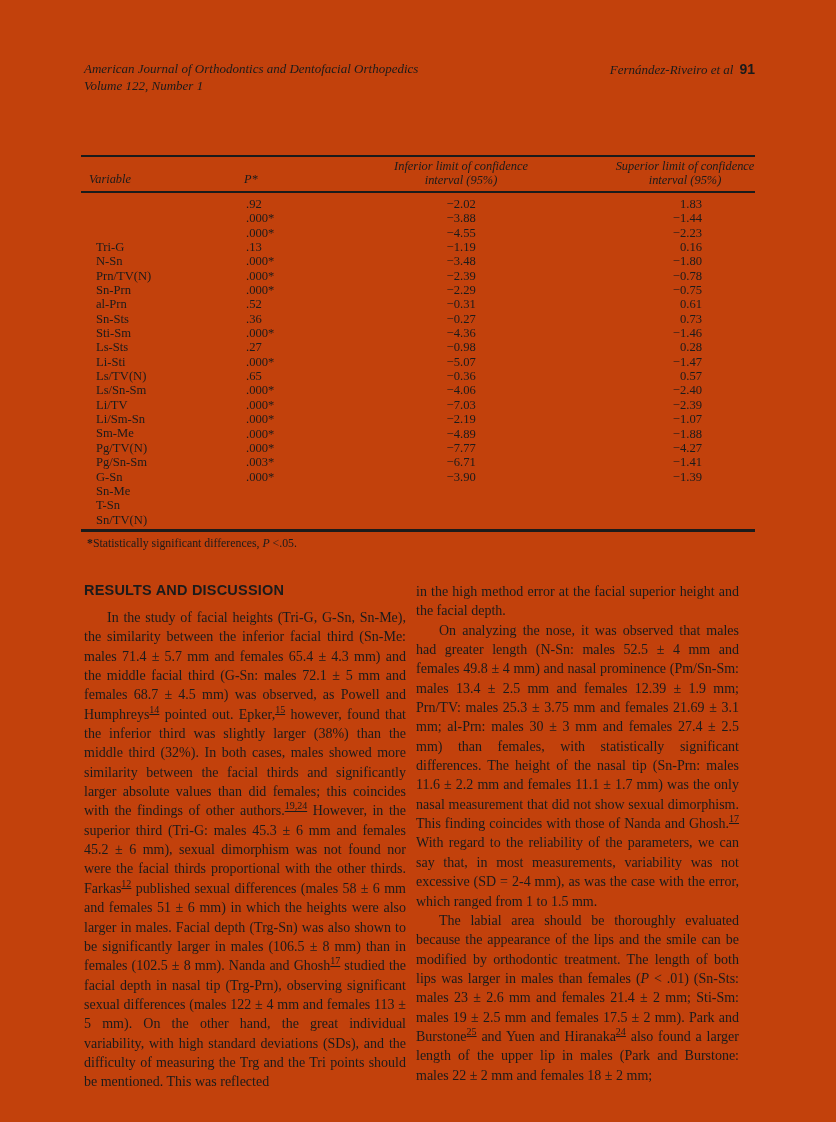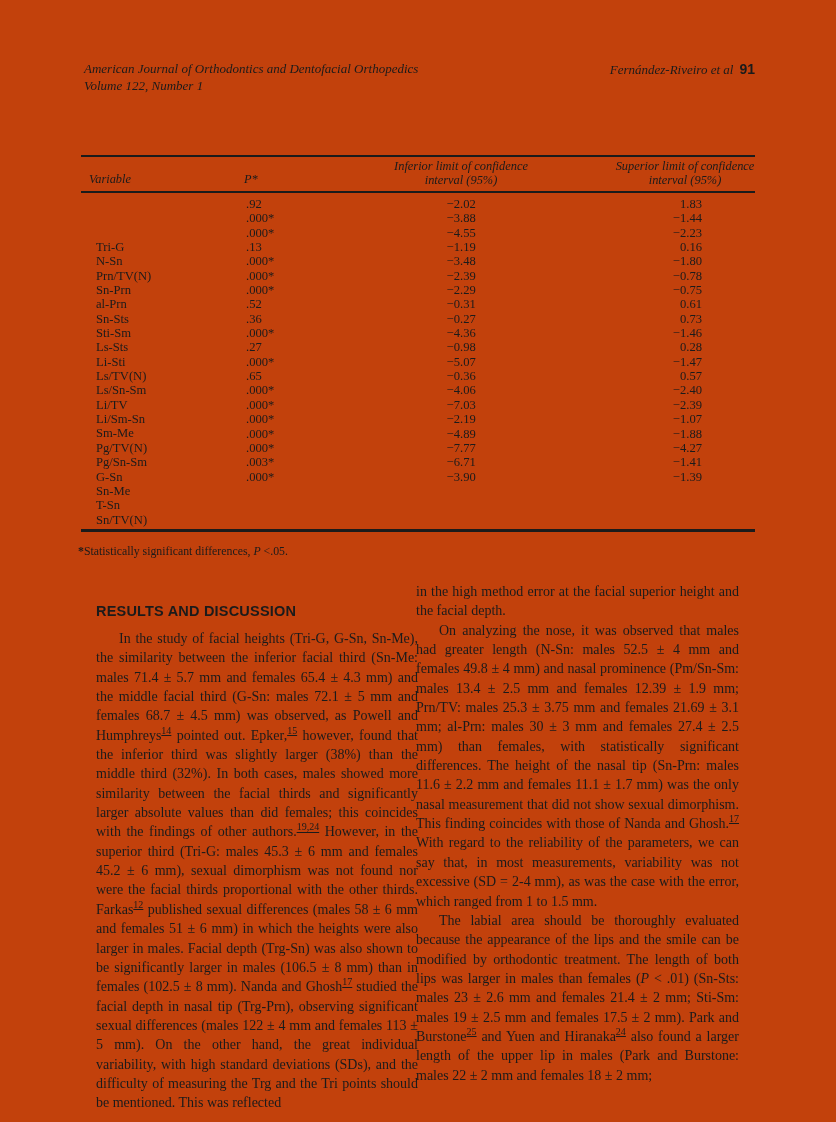--- a/index.html
+++ b/index.html
@@ -49,24 +49,24 @@
   .th-sup{right:0;width:140px;text-align:center;line-height:14px;}
   
   .tbody{position:absolute;left:81px;top:197px;width:674px;}
   .trow{position:relative;height:14.35px;font-size:12.6px;line-height:14.35px;}
   .c-var{position:absolute;left:15px;white-space:nowrap;margin-top:43px;}
   .c-p{position:absolute;left:165px;white-space:nowrap;}
   .c-inf{position:absolute;left:339px;white-space:nowrap;}
   .c-inf .ip{display:inline-block;width:40px;text-align:right;}
   .c-sup{position:absolute;left:521px;width:100px;text-align:right;white-space:nowrap;}
   
-  .footnote{position:absolute;left:78px;top:536px;font-size:11.8px;margin-top:8px;}
+  .footnote{position:absolute;left:87px;top:536px;font-size:11.8px;}
   
   .col{position:absolute;top:582px;}
-  .col-left{left:96px;width:322px;margin-top:21px;}
+  .col-left{left:84px;width:322px;}
   .col-right{left:416px;width:323px;}
   .sec-head{
     font-family:"Liberation Sans", sans-serif;
     font-weight:bold;font-size:14.5px;letter-spacing:.2px;
     margin:0 0 10px 0;
   }
   p.body{
     margin:0;font-size:14px;line-height:19.35px;
     text-align:justify;
   }

